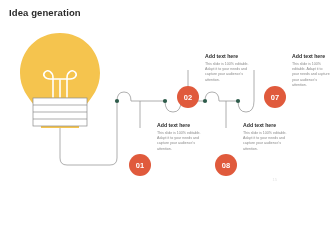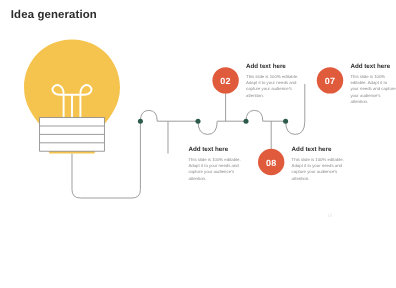--- a/index.html
+++ b/index.html
@@ -42,20 +42,21 @@
     border-radius:50%;
     background:#e05a3c;
     color:#ffffff;
     font-size:7.5px;
     font-weight:bold;
     display:flex;
     align-items:center;
     justify-content:center;
     box-sizing:border-box;
     letter-spacing:.2px;
+    margin-top:30px;
   }
   .num-circle.c01{left:129px;top:124px;}
   .num-circle.c02{left:177px;top:56px;}
   .num-circle.c03{left:215px;top:124px;}
   .num-circle.c04{left:264px;top:56px;}
 
   
   .txt-block{position:absolute;width:52px;}
   .txt-block .tb-head{
     font-size:5.2px;
@@ -150,20 +151,21 @@
     <line x1="140" y1="101" x2="140" y2="128" stroke="#9a9a9a" stroke-width="0.8"></line>
     <line x1="188" y1="101" x2="188" y2="70" stroke="#9a9a9a" stroke-width="0.8"></line>
     <line x1="226" y1="101" x2="226" y2="128" stroke="#9a9a9a" stroke-width="0.8"></line>
 
     <circle cx="117" cy="101" r="2.1" fill="#2d5b4a"></circle>
     <circle cx="165" cy="101" r="2.1" fill="#2d5b4a"></circle>
     <circle cx="205" cy="101" r="2.1" fill="#2d5b4a"></circle>
     <circle cx="238" cy="101" r="2.1" fill="#2d5b4a"></circle>
   </svg>
 
+  <div class="num-circle c01">01</div>
   <div class="num-circle c02">02</div>
   <div class="num-circle c03">08</div>
   <div class="num-circle c04">07</div>
 
   <div class="txt-block tb01">
     <p class="tb-head">Add text here</p>
     <p class="tb-body">This slide is 100% editable. Adapt it to your needs and capture your audience's attention.</p>
   </div>
 
   <div class="txt-block tb02">

